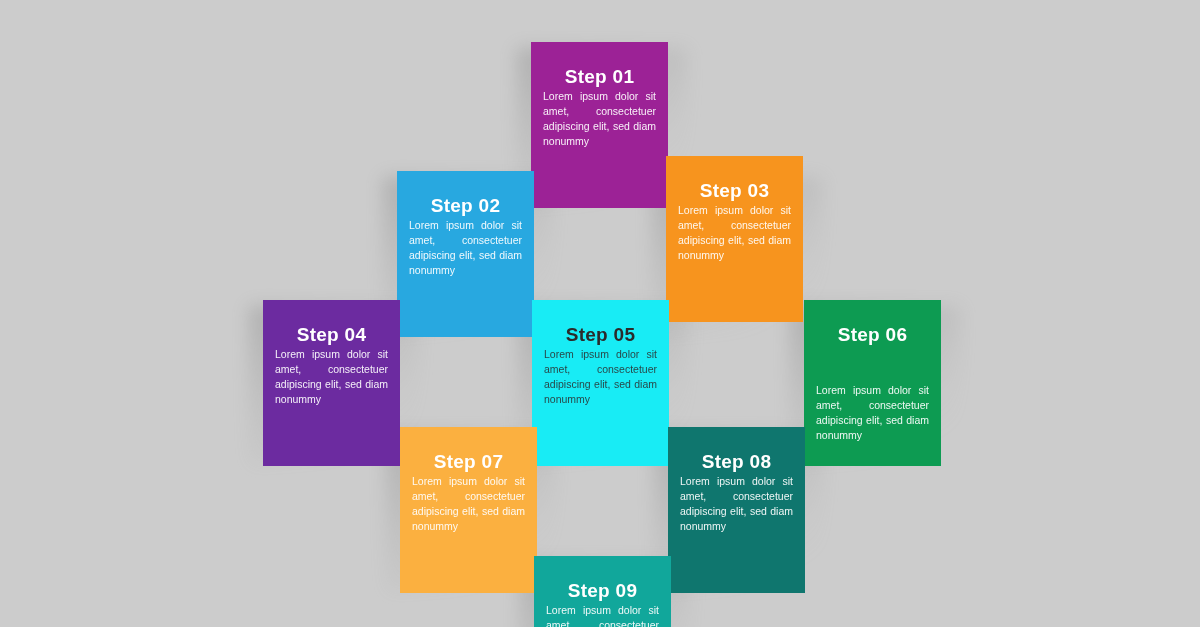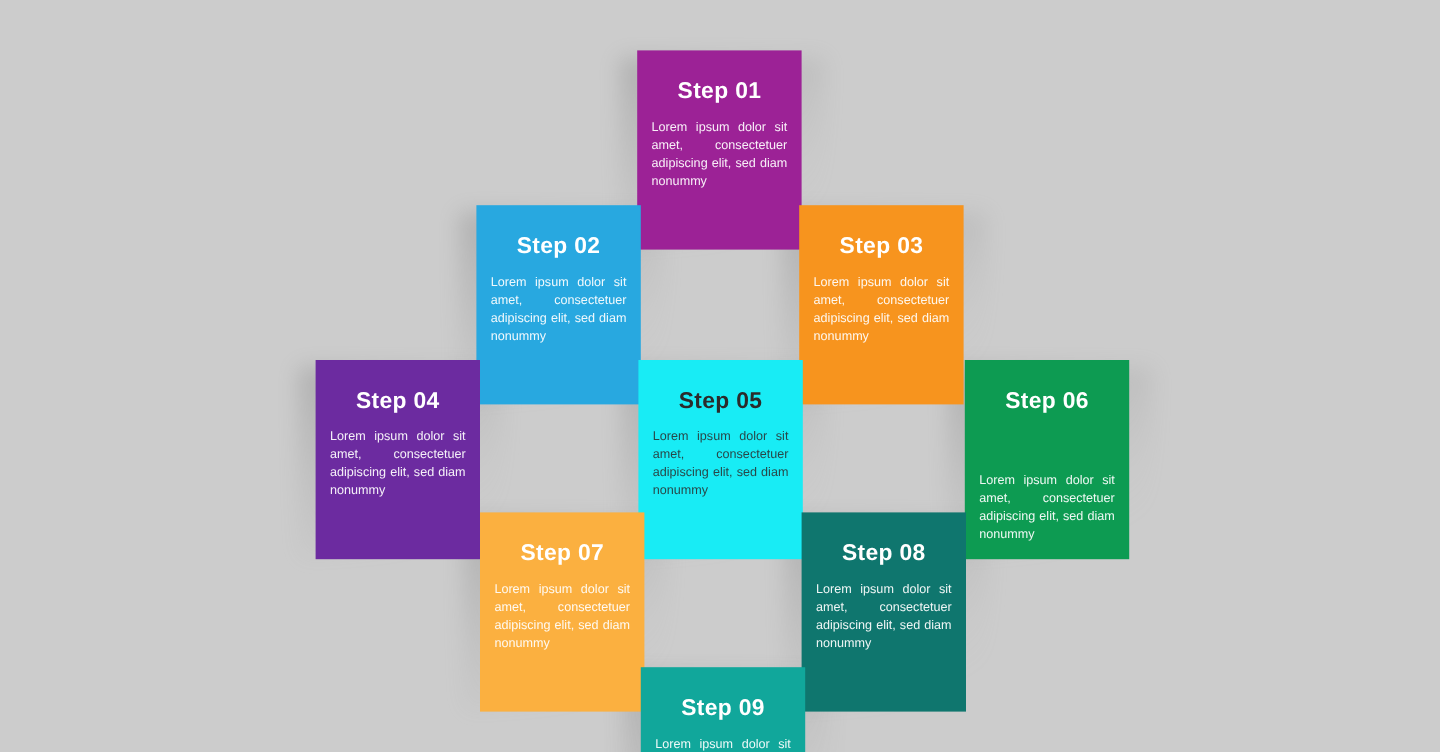--- a/index.html
+++ b/index.html
@@ -44,21 +44,21 @@
     font-size:19px;
     font-weight:bold;
     letter-spacing:.3px;
     line-height:1.1;
     margin-top:15px;
     white-space:nowrap;
   }
   .card .body {
     font-size:10.5px;
     line-height:1.42;
-    margin-top:11px;
+    margin-top:1px;
     text-align:justify;
     text-align-last:left;
     width:100%;
     opacity:.93;
   }
   .card.dark { color:#2b2b2b; }
   .card.dark .body { opacity:.85; }
 </style>
 </head>
 <body style="background: rgb(204, 204, 204);">
@@ -77,21 +77,21 @@
     </div>
   <div id="card-layer">
       <div class="card" style="left: 531px; top: 42px; background: rgb(156, 34, 150); color: rgb(255, 255, 255);">
         <div class="title">Step 01</div>
         <div class="body">Lorem ipsum dolor sit amet, consectetuer adipiscing elit, sed diam nonummy</div>
       </div>
       <div class="card" style="left: 397px; top: 171px; background: rgb(40, 168, 224); color: rgb(255, 255, 255);">
         <div class="title">Step 02</div>
         <div class="body">Lorem ipsum dolor sit amet, consectetuer adipiscing elit, sed diam nonummy</div>
       </div>
-      <div class="card" style="left: 666px; top: 171px; background: rgb(247, 148, 30); color: rgb(255, 255, 255);">
+      <div class="card" style="left: 666px; top: 156px; background: rgb(247, 148, 30); color: rgb(255, 255, 255);">
         <div class="title">Step 03</div>
         <div class="body">Lorem ipsum dolor sit amet, consectetuer adipiscing elit, sed diam nonummy</div>
       </div>
       <div class="card" style="left: 263px; top: 300px; background: rgb(108, 43, 160); color: rgb(255, 255, 255); align-items: center;">
         <div class="title">Step 04</div>
         <div class="body">Lorem ipsum dolor sit amet, consectetuer adipiscing elit, sed diam nonummy</div>
       </div>
       <div class="card dark" style="left: 532px; top: 300px; background: rgb(24, 236, 245); color: rgb(43, 43, 43);">
         <div class="title">Step 05</div>
         <div class="body">Lorem ipsum dolor sit amet, consectetuer adipiscing elit, sed diam nonummy</div>

